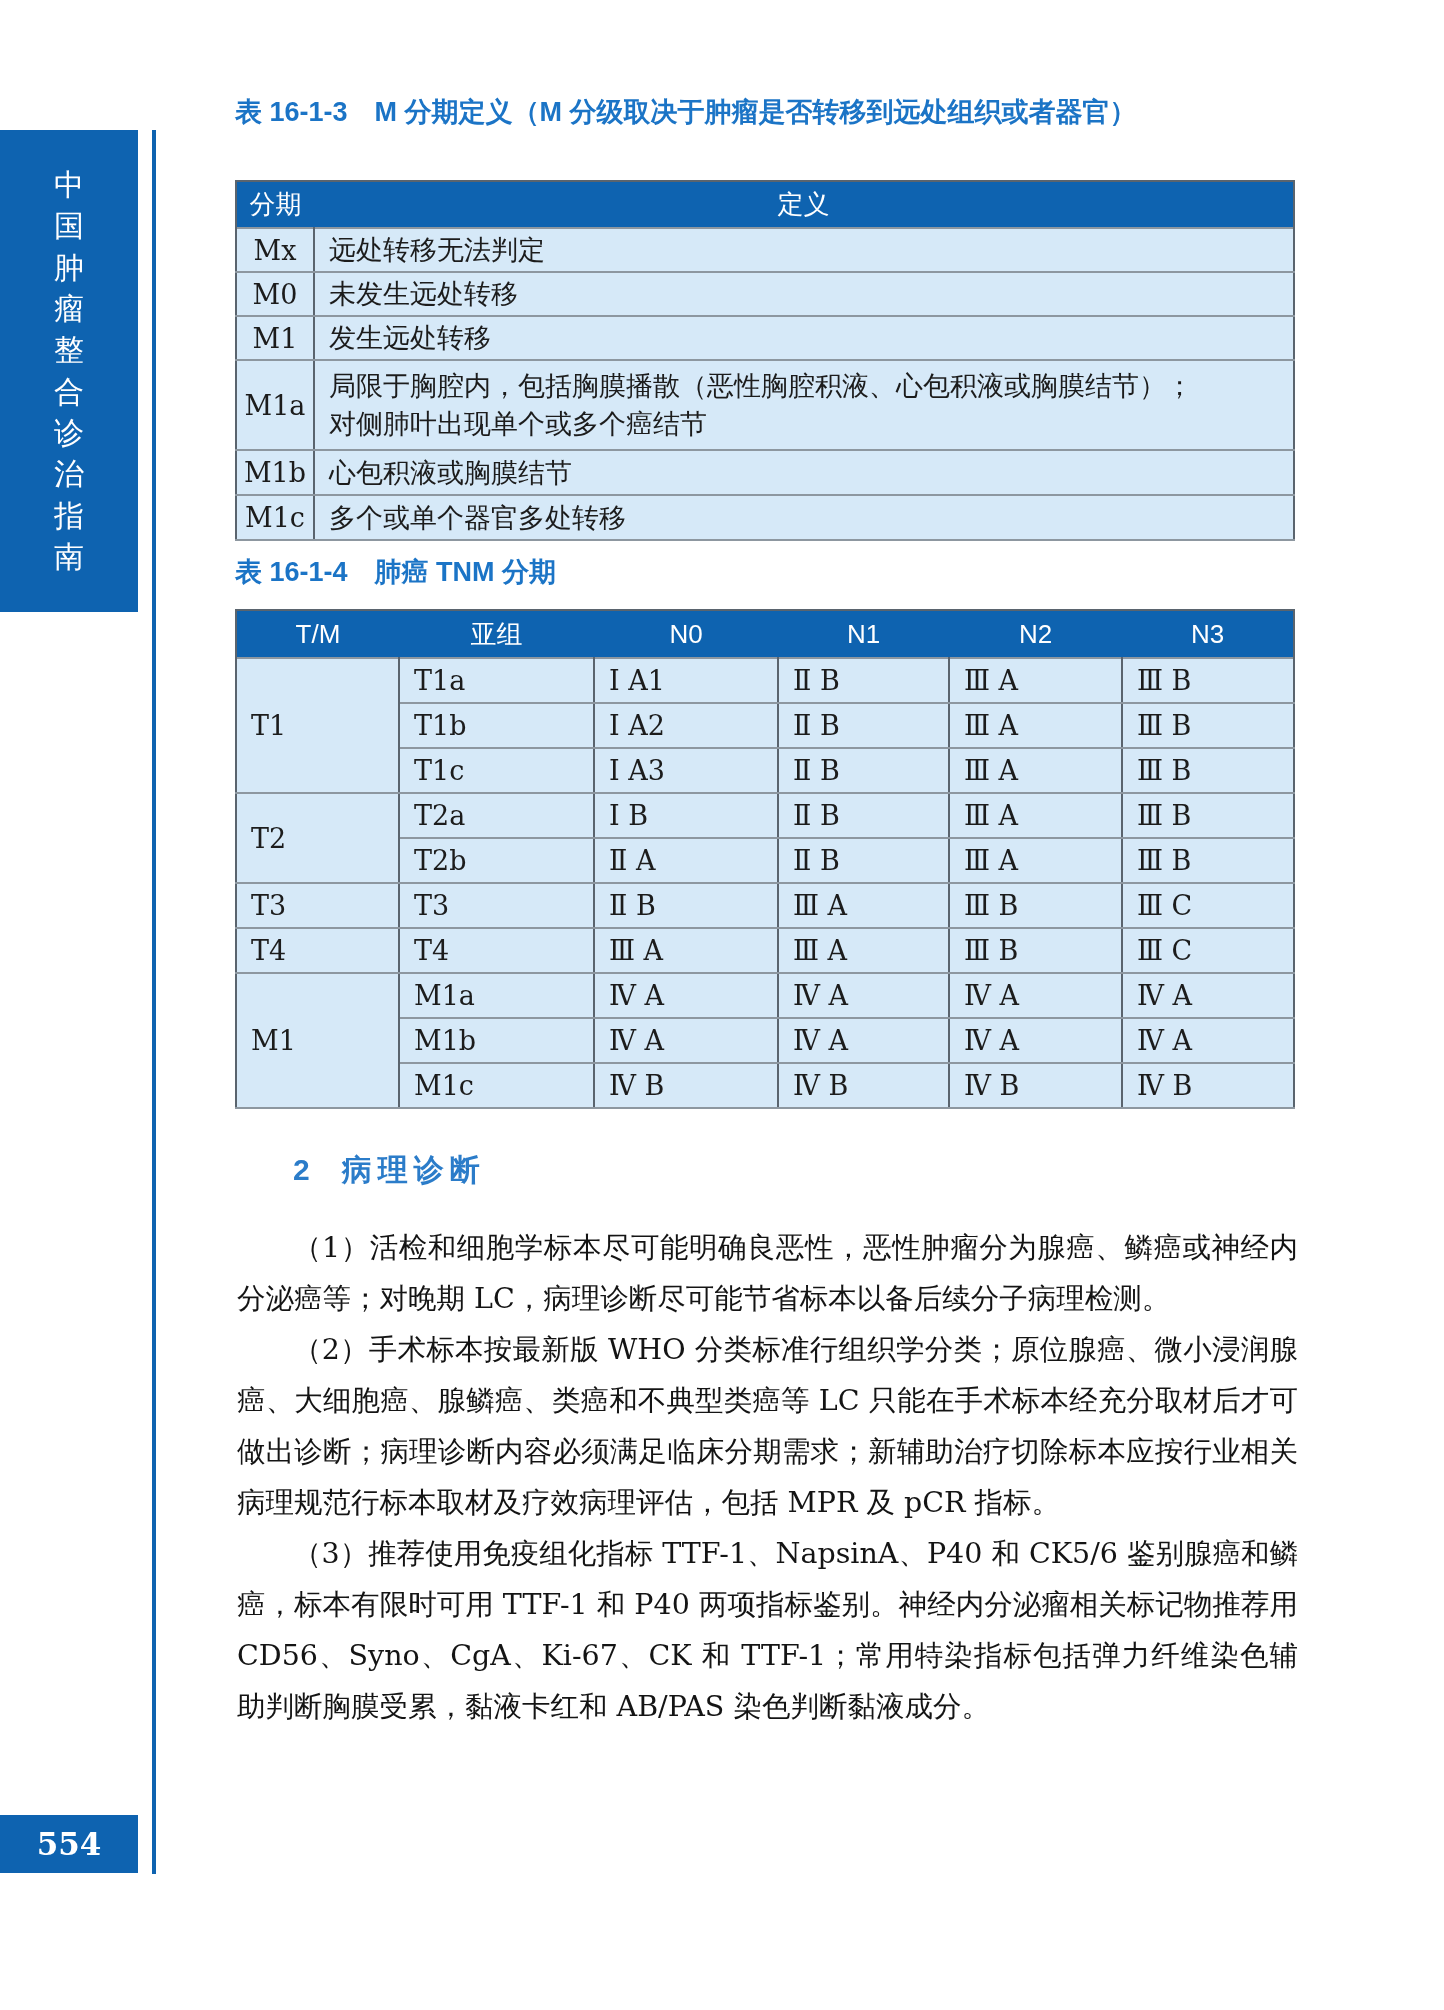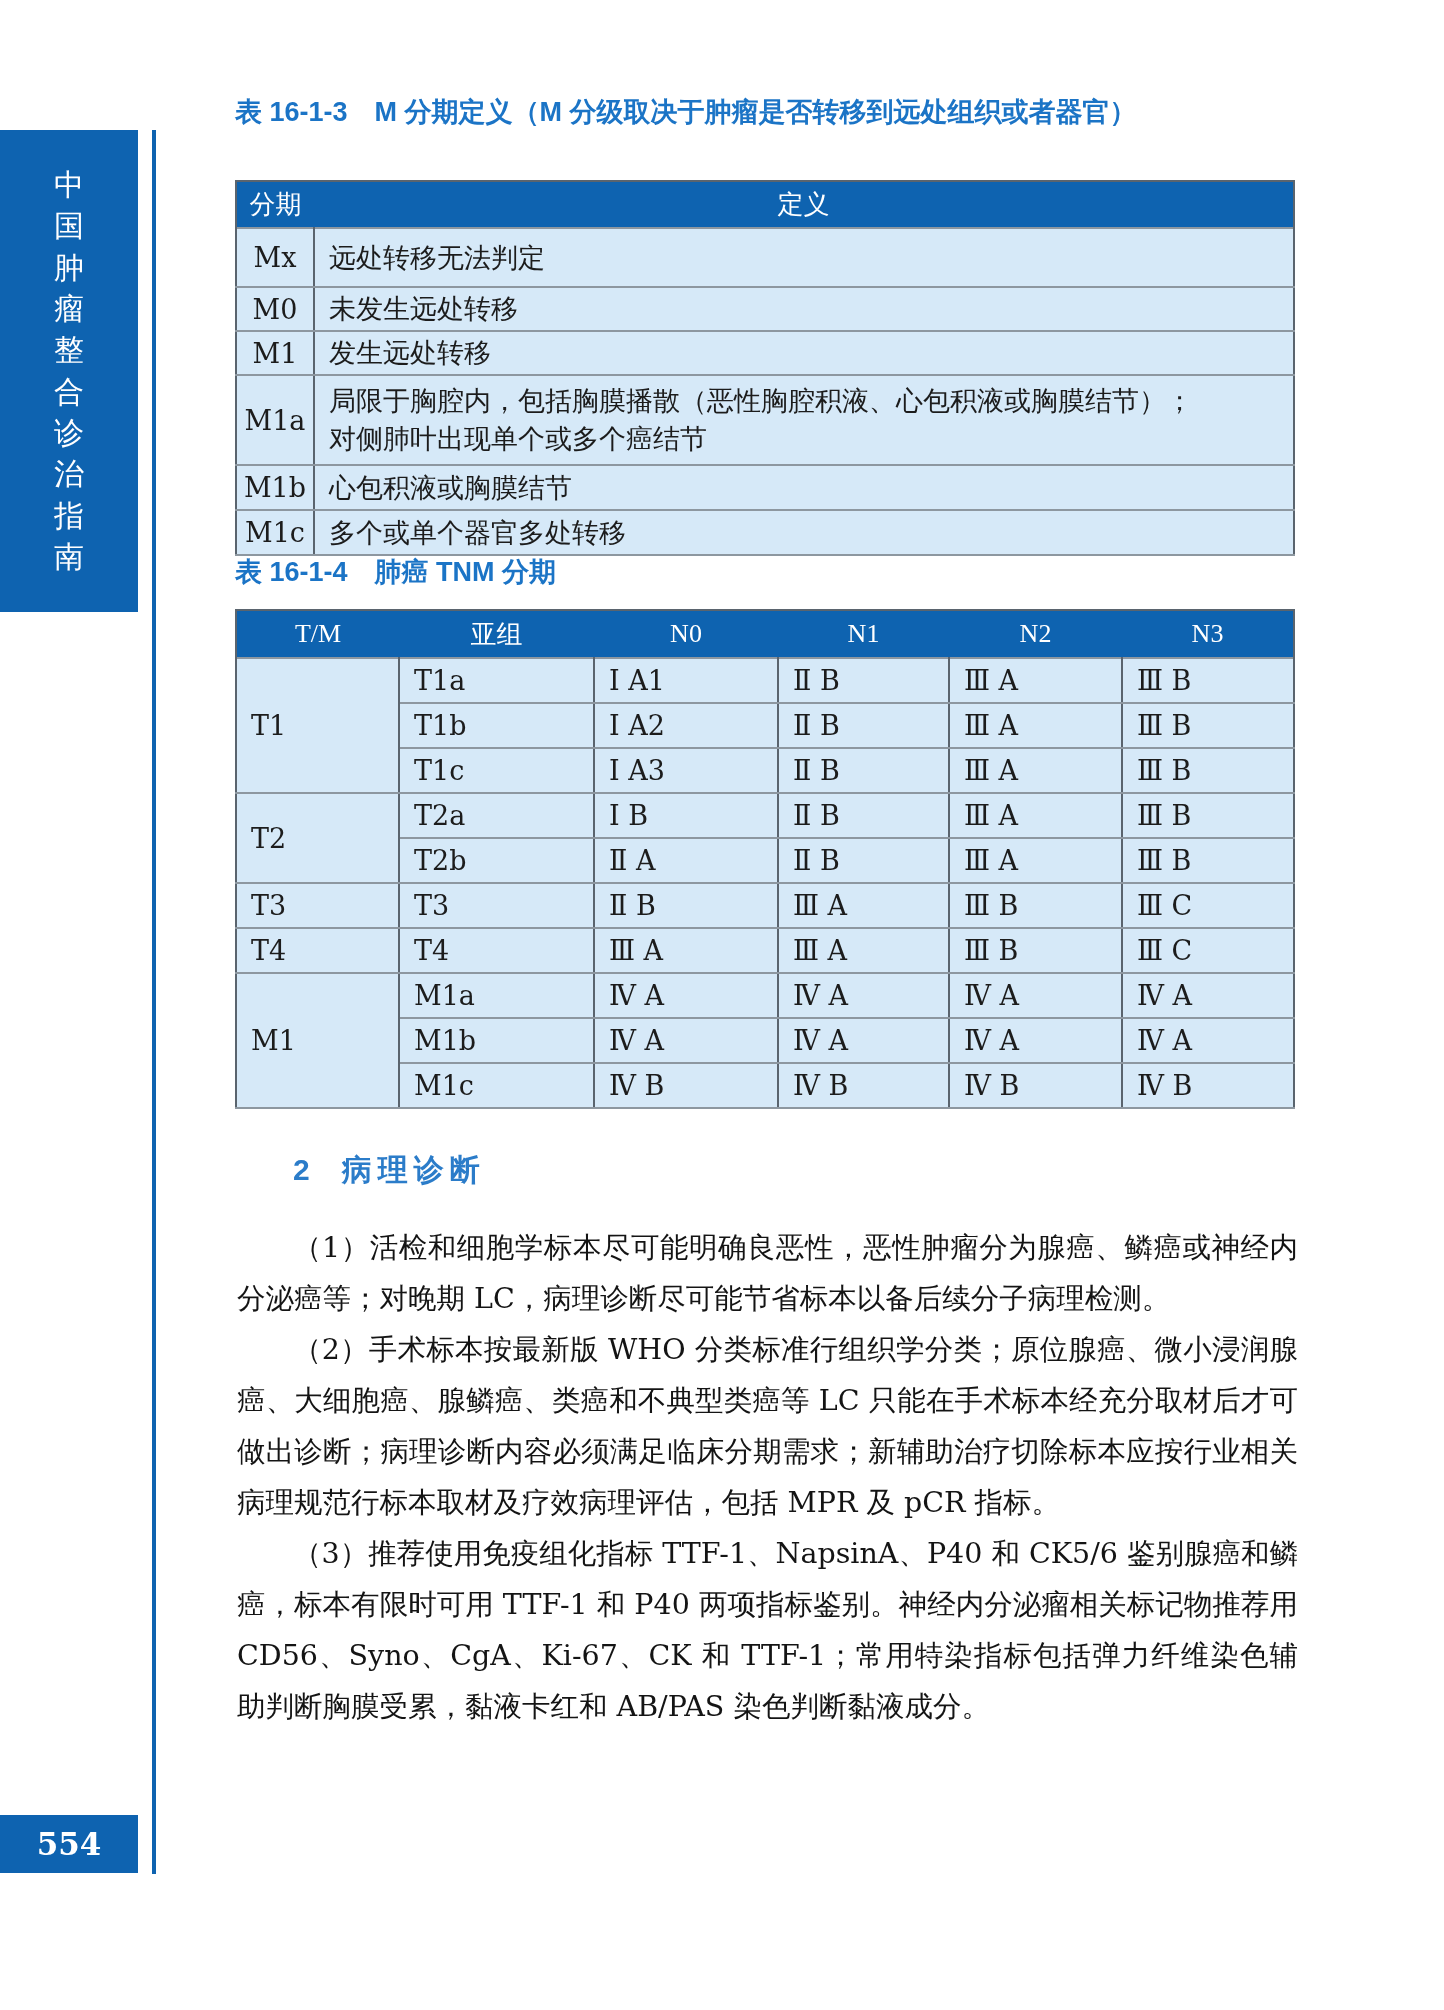--- a/index.html
+++ b/index.html
@@ -30,21 +30,21 @@
     color:#1b74c6; font-family:"Liberation Sans","DejaVu Sans",sans-serif;
     font-weight:bold; font-size:27px; white-space:nowrap;
   }
   #title1 { top:94px; }
   #title2 { top:554px; }
   table { border-collapse:collapse; table-layout:fixed; position:absolute; left:0; width:1058px; }
   #m-table   { top:180px; }
   #tnm-table { top:609px; }
   th {
     background:#0e63b0; color:#ffffff; font-weight:normal;
-    font-family:Liberation Serif, serif; font-size:26px;
+    font-family:Liberation Sans, sans-serif; font-size:26px;
     border:none; padding:0; text-align:center;
   }
   #m-table th  { height:45px; }
   #tnm-table th{ height:46px; }
   td {
     background:#d6e9f8; border-top:2px solid #8d97a0; border-bottom:2px solid #8d97a0;
     border-left:2px solid #5a646e; border-right:2px solid #5a646e;
     font-size:27px; color:#1c1c1c; padding:0 8px 0 14px; text-align:left;
     font-family:"DejaVu Serif","DejaVu Sans","Liberation Serif",serif;
   }
@@ -96,21 +96,21 @@
           <col style="width:78px">
           <col style="width:980px">
         </colgroup>
       <thead>
           <tr>
             <th>分期</th>
             <th>定义</th>
           </tr>
         </thead>
       <tbody>
-          <tr style="height: 59px;">
+          <tr style="height: 44px;">
             <td class="stage">Mx</td>
             <td class="def">远处转移无法判定</td>
           </tr>
           <tr style="height: 44px;">
             <td class="stage">M0</td>
             <td class="def">未发生远处转移</td>
           </tr>
           <tr style="height: 44px;">
             <td class="stage">M1</td>
             <td class="def">发生远处转移</td>

